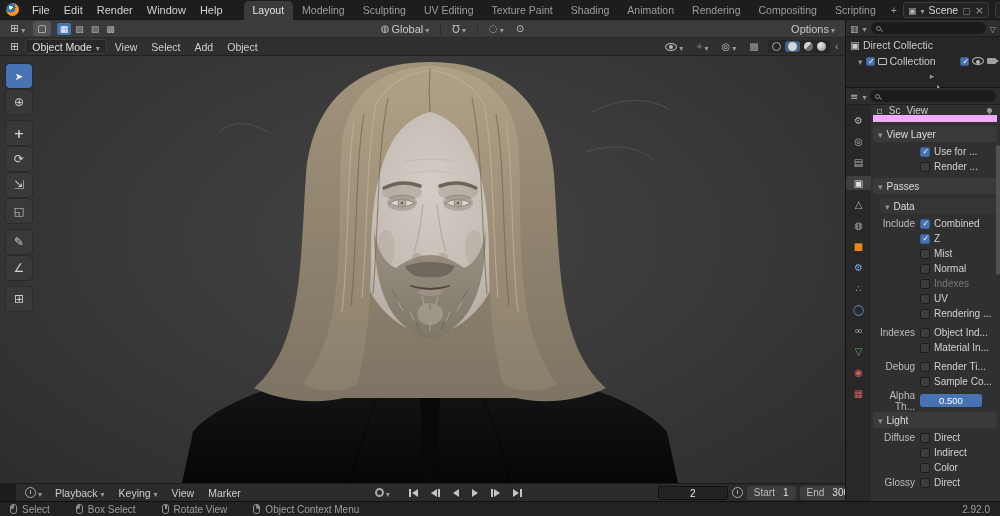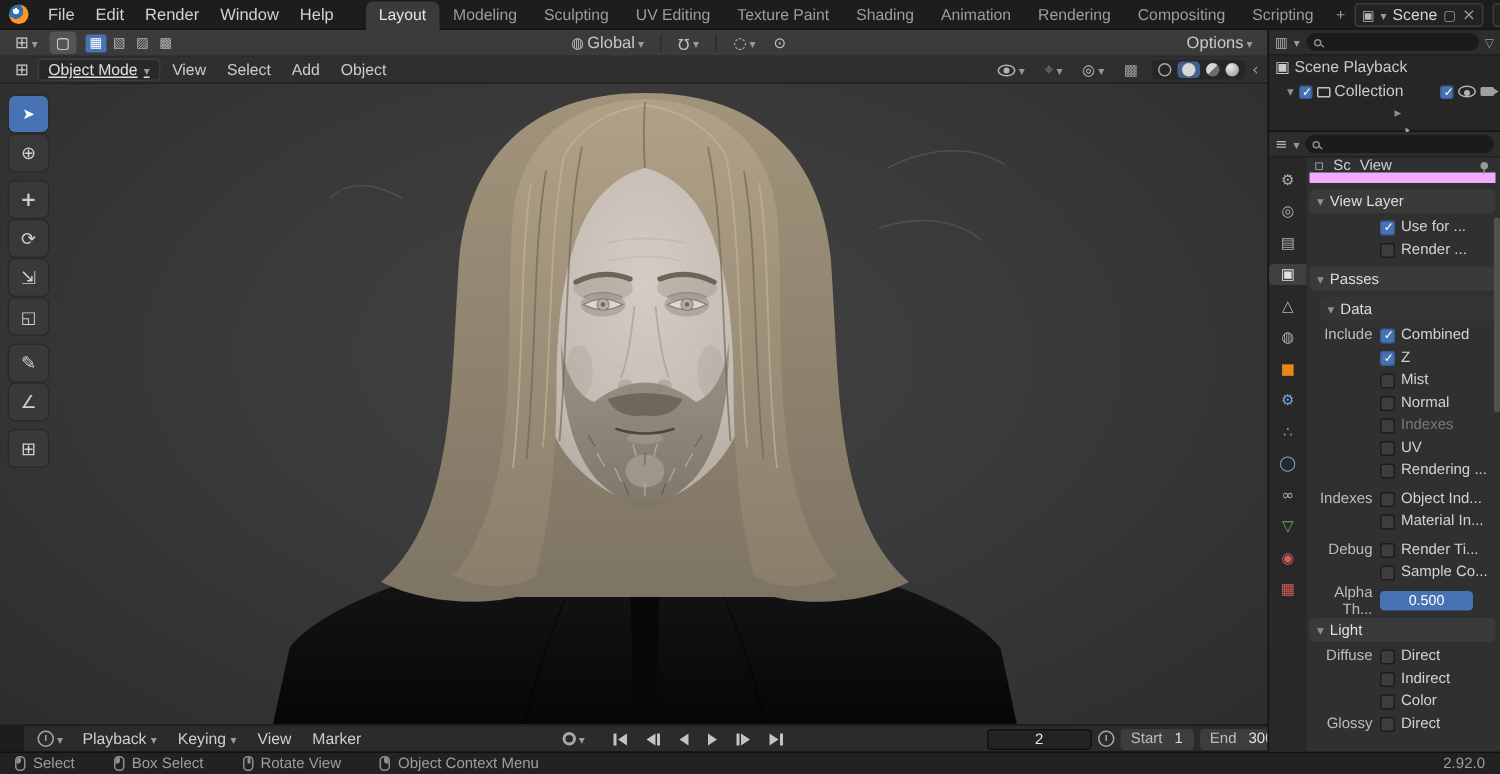--- a/index.html
+++ b/index.html
@@ -47,21 +47,21 @@
   .ic-magnet { display:inline-block; transform:rotate(180deg); font-size:10px; color:#c0c0c0; }
   .ic-magnet::after { content:"Ω"; }
   .ic-prop::after { content:"◌"; font-size:10px; color:#c0c0c0; }
   .ic-pivot::after { content:"⊙"; font-size:10px; color:#c0c0c0; }
   .vsep { width:1px; height:12px; background:#2c2c2c; margin:0 3px; }
 
   
   .vp-header { position:absolute; left:0; top:38px; width:845px; height:18px; background:#2f2f2f;
     display:flex; align-items:center; gap:2px; padding:0 6px; border-bottom:1px solid #202020; }
   .mode-chip { display:flex; align-items:flex-start; gap:4px; background:#282828; border:1px solid #3d3d3d;
-    border-radius:3px; padding:1px 6px; height:15px; color:#e0e0e0; font-size:10.5px;text-decoration:underline; }
+    border-radius:3px; padding:1px 6px; height:15px; color:#e0e0e0; font-size:10.5px; }
   .vp-menu { padding:0 6px; color:#cecece; font-size:10.5px; }
   .hdr-right { margin-left:auto; display:flex; align-items:center; gap:5px; }
   .ic-eye { width:12px; height:8px; border:1px solid #b5b5b5; border-radius:50%; position:relative; display:inline-block; }
   .ic-eye::after { content:""; position:absolute; left:3px; top:1.5px; width:4px; height:4px; border-radius:50%; background:#b5b5b5; }
   .ic-gizmo::after { content:"⌖"; font-size:11px; color:#7d7d7d; }
   .ic-overlay::after { content:"◎"; font-size:10px; color:#c0c0c0; }
   .ic-xray::after { content:"▩"; font-size:10px; color:#9a9a9a; }
   .shade-group { display:flex; align-items:center; gap:4px; background:#262626; border-radius:3px; padding:1px 4px; }
   .sc { width:9px; height:9px; border-radius:50%; display:inline-block; }
   .sc-wire { border:1px solid #a8a8a8; }
@@ -479,21 +479,21 @@
     <div class="ol-head">
       <span class="icon-font ic-outliner"></span>
       <span class="caret-sm"></span>
       <span class="searchbox">
         <span class="ic-search"></span>
       </span>
       <span class="icon-font ic-funnel"></span>
     </div>
     <div class="ol-row">
       <span class="icon-font">▣</span>
-      <span>Scene Playback</span>
+      <span>Direct Collectic</span>
     </div>
     <div class="ol-row" style="padding-left:12px;">
       <span class="icon-font exp-open"></span>
       <span class="cb sm checked"></span>
       <span class="ic-coll"></span>
       <span>Collection</span>
       <span class="grow"></span>
       <span class="cb sm checked"></span>
       <span class="ic-eye"></span>
       <span class="ic-cam"></span>

